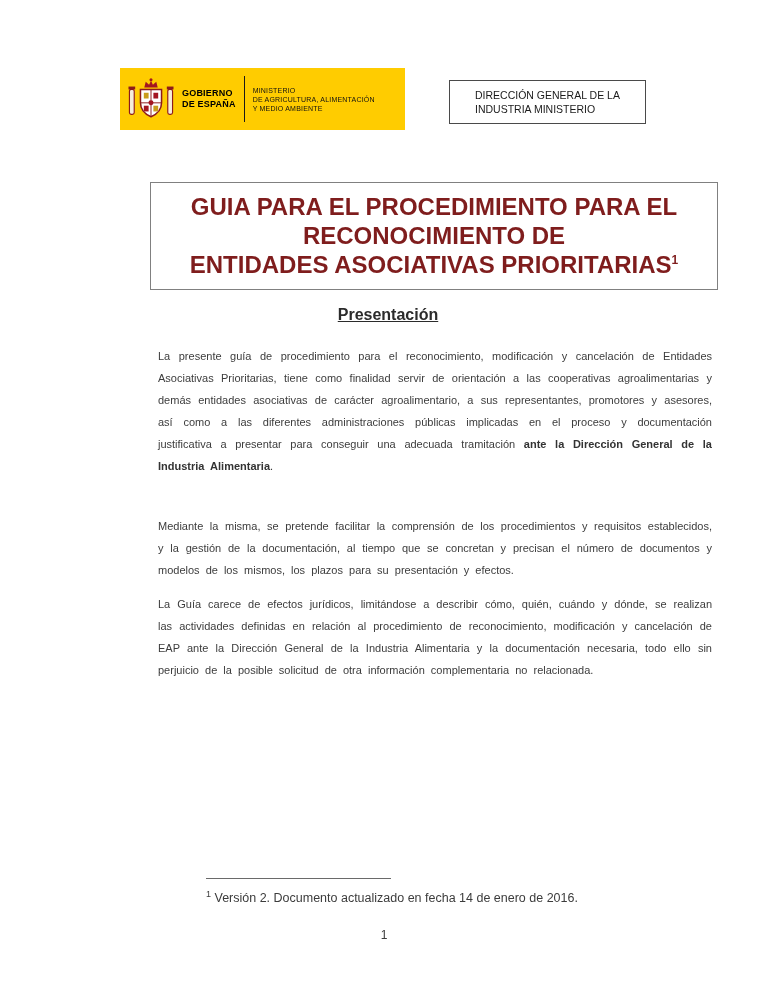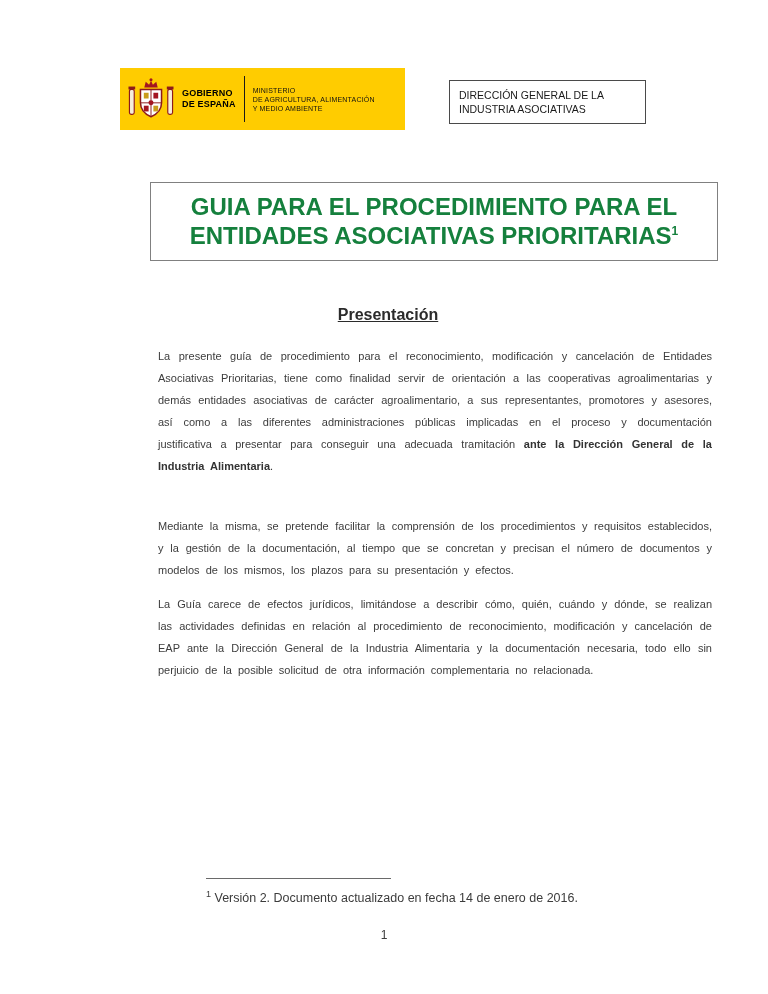--- a/index.html
+++ b/index.html
@@ -50,41 +50,41 @@
   }
   .min-text {
     font-size: 7px;
     color: #111;
     line-height: 9px;
     letter-spacing: 0.2px;
   }
   .dept-box {
     width: 197px;
     border: 1px solid #4a4a4a;
-    padding: 7px 9px;
+    padding: 7px 25px;
     font-size: 10.5px;
     line-height: 14px;
     color: #1a1a1a;
     margin-top: 12px;
     background: #fff;
   }
 
   
   .title-box {
     position: absolute;
     top: 182px;
     left: 100px;
     width: 568px;
     border: 1px solid #808080;
     padding: 9px 2px 10px;
     text-align: center;
     font-weight: bold;
     font-size: 24px;
     line-height: 29px;
-    color: #15803d;
+    color: #7f1d1d;
   }
   .title-sup {
     font-size: 12px;
     vertical-align: super;
     line-height: 0;
   }
 
   
   .section-heading {
     position: absolute;
@@ -180,26 +180,27 @@
       <div class="logo-divider"></div>
       <div class="min-text">
         <div>MINISTERIO</div>
         <div>DE AGRICULTURA, ALIMENTACIÓN</div>
         <div>Y MEDIO AMBIENTE</div>
       </div>
     </div>
 
     <div class="dept-box">
       <div>DIRECCIÓN GENERAL DE LA</div>
-      <div>INDUSTRIA ASOCIATIVAS</div>
+      <div>INDUSTRIA MINISTERIO</div>
     </div>
   </div>
 
   <div class="title-box">
     <div class="title-line"><span>GUIA PARA EL PROCEDIMIENTO PARA EL</span></div>
+    <div class="title-line"><span>RECONOCIMIENTO DE</span></div>
     <div class="title-line"><span>ENTIDADES ASOCIATIVAS PRIORITARIAS</span><sup class="title-sup">1</sup></div>
   </div>
 
   <div class="section-heading">
     <span class="underlined">Presentación</span>
   </div>
 
   <div class="body-text">
     <p class="para p1"><span>La presente guía de procedimiento para el reconocimiento, modificación y cancelación de Entidades Asociativas Prioritarias, tiene como finalidad servir de orientación a las cooperativas agroalimentarias y demás entidades asociativas de carácter agroalimentario, a sus representantes, promotores y asesores, así como a las diferentes administraciones públicas implicadas en el proceso y documentación justificativa a presentar para conseguir una adecuada tramitación </span><strong>ante la Dirección General de la Industria Alimentaria</strong><span>.</span></p>
     <p class="para p2">Mediante la misma, se pretende facilitar la comprensión de los procedimientos y requisitos establecidos, y la gestión de la documentación, al tiempo que se concretan y precisan el número de documentos y modelos de los mismos, los plazos para su presentación y efectos.</p>

